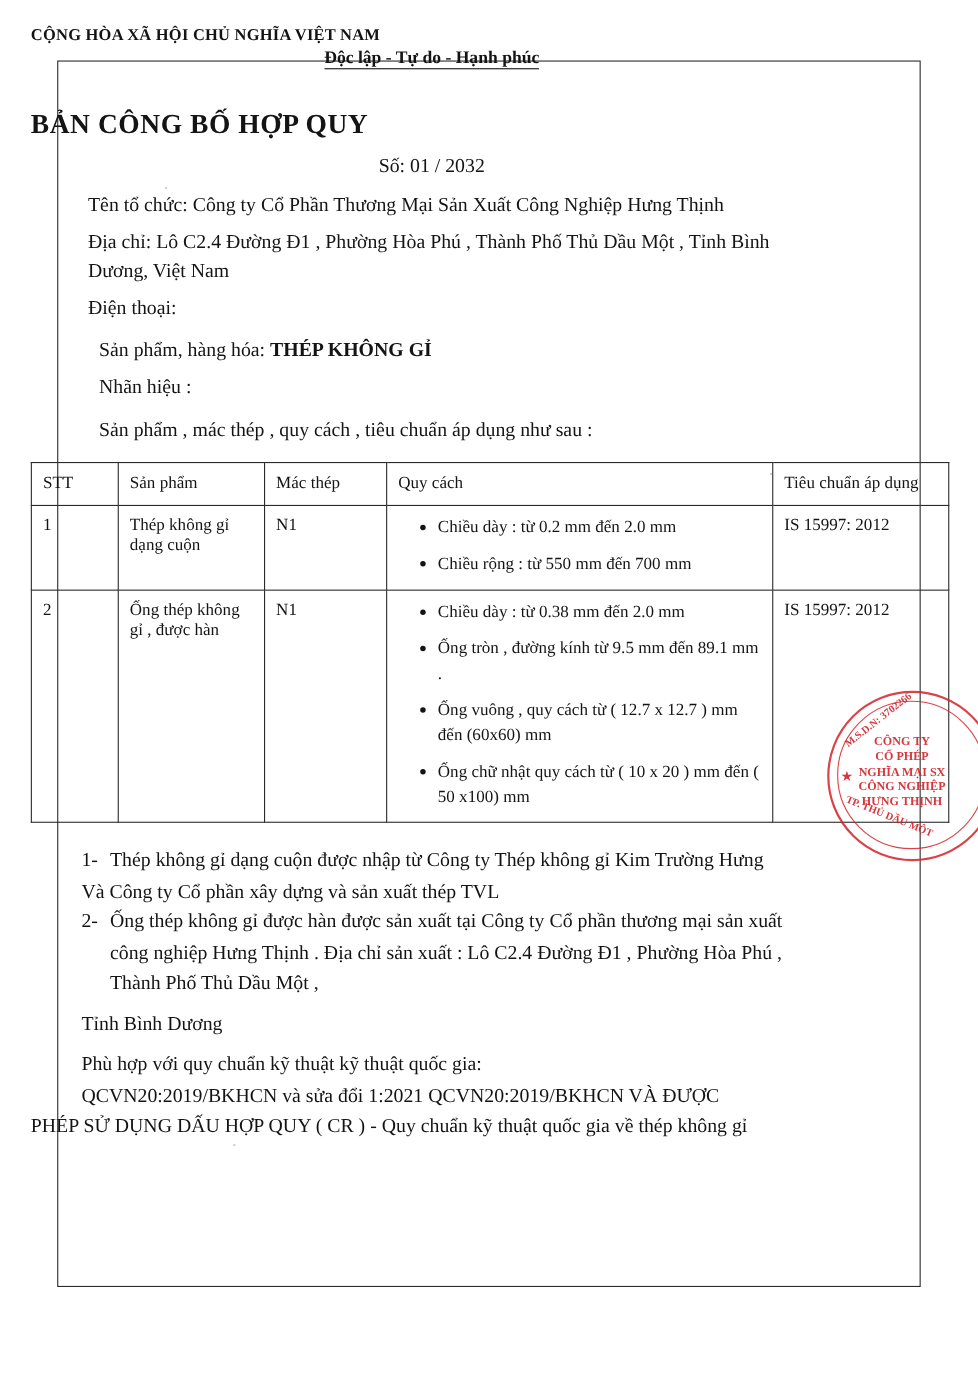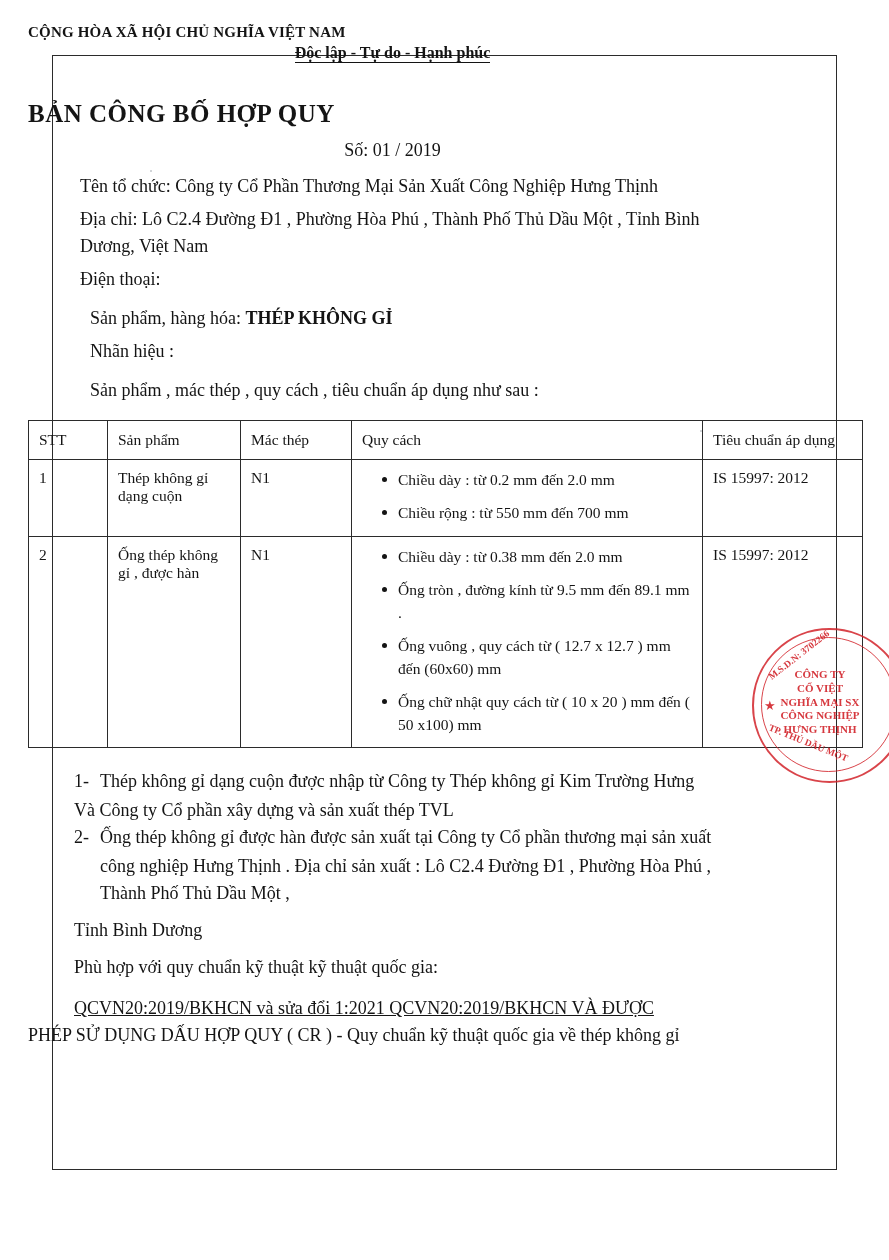--- a/index.html
+++ b/index.html
@@ -154,22 +154,21 @@
     margin-top: 10px;
     padding-left: 46px;
   }
   .tail-justify {
     font-size: 18px;
     line-height: 1.5;
     padding-left: 46px;
     padding-right: 4px;
     text-align: justify;
     text-align-last: left;
-    margin-top: 14px;
-    text-decoration: underline;
+    margin-top: 2px;
   }
   .tail-full {
     font-size: 18px;
     line-height: 1.5;
     padding-left: 0px;
     padding-right: 4px;
     text-align: justify;
     text-align-last: left;
   }
   
@@ -247,21 +246,21 @@
 <body>
 
 <div class="page-frame"></div>
 
 <div class="doc-body">
 
   <div class="nation-line">CỘNG HÒA XÃ HỘI CHỦ NGHĨA VIỆT NAM</div>
   <div class="motto-line"><span>Độc lập - Tự do - Hạnh phúc</span></div>
 
   <div class="doc-title">BẢN CÔNG BỐ HỢP QUY</div>
-  <div class="doc-number">Số: 01 / 2019</div>
+  <div class="doc-number">Số: 01 / 2032</div>
 
   <div class="para">Tên tổ chức: Công ty Cổ Phần Thương Mại Sản Xuất Công Nghiệp Hưng Thịnh</div>
   <div class="para tight">Địa chỉ: Lô C2.4 Đường Đ1 , Phường Hòa Phú , Thành Phố Thủ Dầu Một , Tỉnh Bình Dương, Việt Nam</div>
   <div class="para tight">Điện thoại:</div>
 
   <div class="para indent-more">
     <span>Sản phẩm, hàng hóa: </span><b>THÉP KHÔNG GỈ</b>
   </div>
   <div class="para indent-more tight">Nhãn hiệu :</div>
   <div class="para indent-more">Sản phẩm , mác thép , quy cách , tiêu chuẩn áp dụng như sau :</div>
@@ -329,21 +328,21 @@
 </div>
 
 <div class="stamp">
   <div class="ring-outer"></div>
   <div class="ring-inner"></div>
   <div class="stamp-arc top">M.S.D.N: 3702266</div>
   <div class="stamp-arc bottom">TP. THỦ DẦU MỘT</div>
   <div class="stamp-star">★</div>
   <div class="stamp-center">
     <div>CÔNG TY</div>
-    <div>CỔ VIỆT</div>
+    <div>CỔ PHÉP</div>
     <div>NGHĨA MẠI SX</div>
     <div>CÔNG NGHIỆP</div>
     <div>HƯNG THỊNH</div>
   </div>
 </div>
 
 <div class="speck" style="left:150px; top:170px;"></div>
 <div class="speck" style="left:700px; top:430px;"></div>
 <div class="speck" style="left:612px; top:838px;"></div>
 <div class="speck" style="left:212px; top:1040px;"></div>

